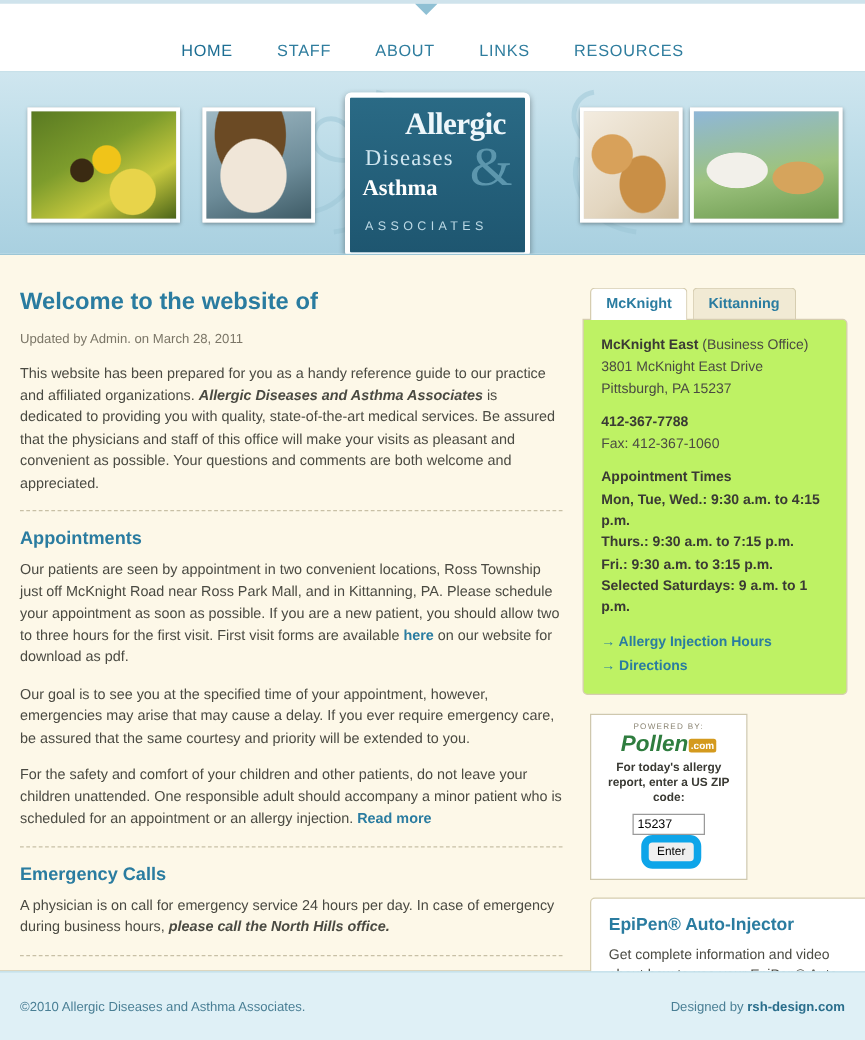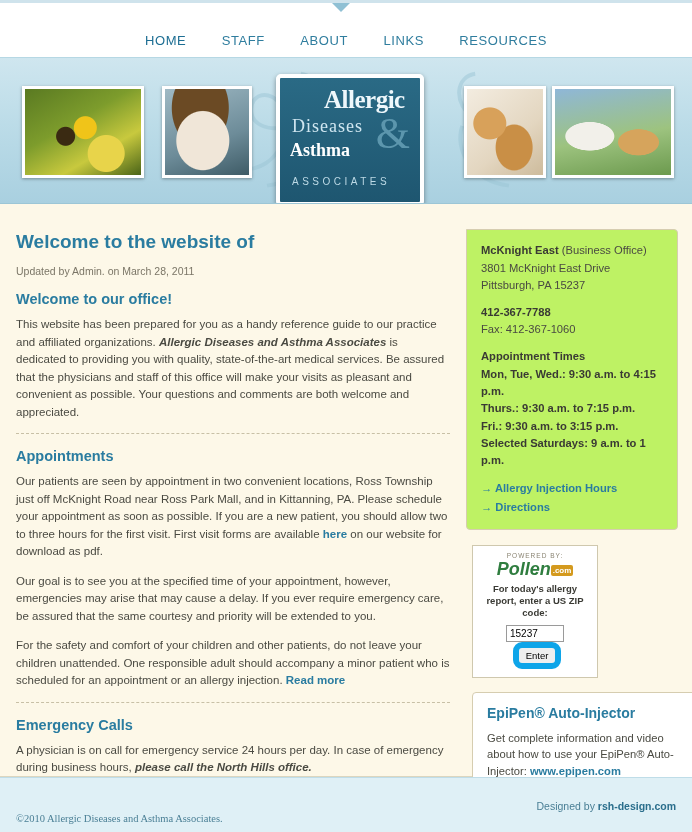--- a/index.html
+++ b/index.html
@@ -347,24 +347,23 @@
   
   .footer {
     position: relative;
     height: 58px;
     background: #dff0f6;
     border-top: 1px solid #bfdde8;
   }
   .footer-left {
     position: absolute;
     left: 16px;
-    top: 35px;
+    top: 22px;
     font-size: 10.5px;
     color: #4a7f95;
-    font-family: Liberation Serif, serif;
   }
   .footer-right {
     position: absolute;
     right: 16px;
     top: 22px;
     font-size: 10.5px;
     color: #4a7f95;
   }
   .footer-right a {
     color: #2a6e8c;
@@ -421,40 +420,43 @@
   </div>
 
   <div class="content">
 
     <div class="left-col">
       <h1 class="welcome">
         <span>Welcome to the website of</span><br>
       </h1>
       <div class="updated">Updated by Admin. on March 28, 2011</div>
 
-      <h2 class="sect">Welcome to our office!</h2>
       <p class="body">This website has been prepared for you as a handy reference guide to our practice and affiliated organizations. <em><b>Allergic Diseases and Asthma Associates</b></em> is dedicated to providing you with quality, state-of-the-art medical services. Be assured that the physicians and staff of this office will make your visits as pleasant and convenient as possible. Your questions and comments are both welcome and appreciated.</p>
 
       <div class="divider"></div>
 
       <h2 class="sect">Appointments</h2>
       <p class="body">Our patients are seen by appointment in two convenient locations, Ross Township just off McKnight Road near Ross Park Mall, and in Kittanning, PA. Please schedule your appointment as soon as possible. If you are a new patient, you should allow two to three hours for the first visit. First visit forms are available <a class="inline" href="#">here</a> on our website for download as pdf.</p>
       <p class="body">Our goal is to see you at the specified time of your appointment, however, emergencies may arise that may cause a delay. If you ever require emergency care, be assured that the same courtesy and priority will be extended to you.</p>
       <p class="body">For the safety and comfort of your children and other patients, do not leave your children unattended. One responsible adult should accompany a minor patient who is scheduled for an appointment or an allergy injection. <a class="inline" href="#">Read more</a></p>
 
       <div class="divider"></div>
 
       <h2 class="sect">Emergency Calls</h2>
       <p class="body">A physician is on call for emergency service 24 hours per day. In case of emergency during business hours, <em><b>please call the North Hills office.</b></em></p>
 
       <div class="divider"></div>
     </div>
 
     <div class="right-col">
 
+      <div class="tabs">
+        <span class="tab active">McKnight</span>
+        <span class="tab">Kittanning</span>
+      </div>
 
       <div class="panel">
         <div class="ln">
           <b>McKnight East</b>
           <span>(Business Office)</span>
         </div>
         <div class="ln">3801 McKnight East Drive</div>
         <div class="ln">Pittsburgh, PA 15237</div>
         <div class="gap"></div>
         <div class="ln"><b>412-367-7788</b></div>

